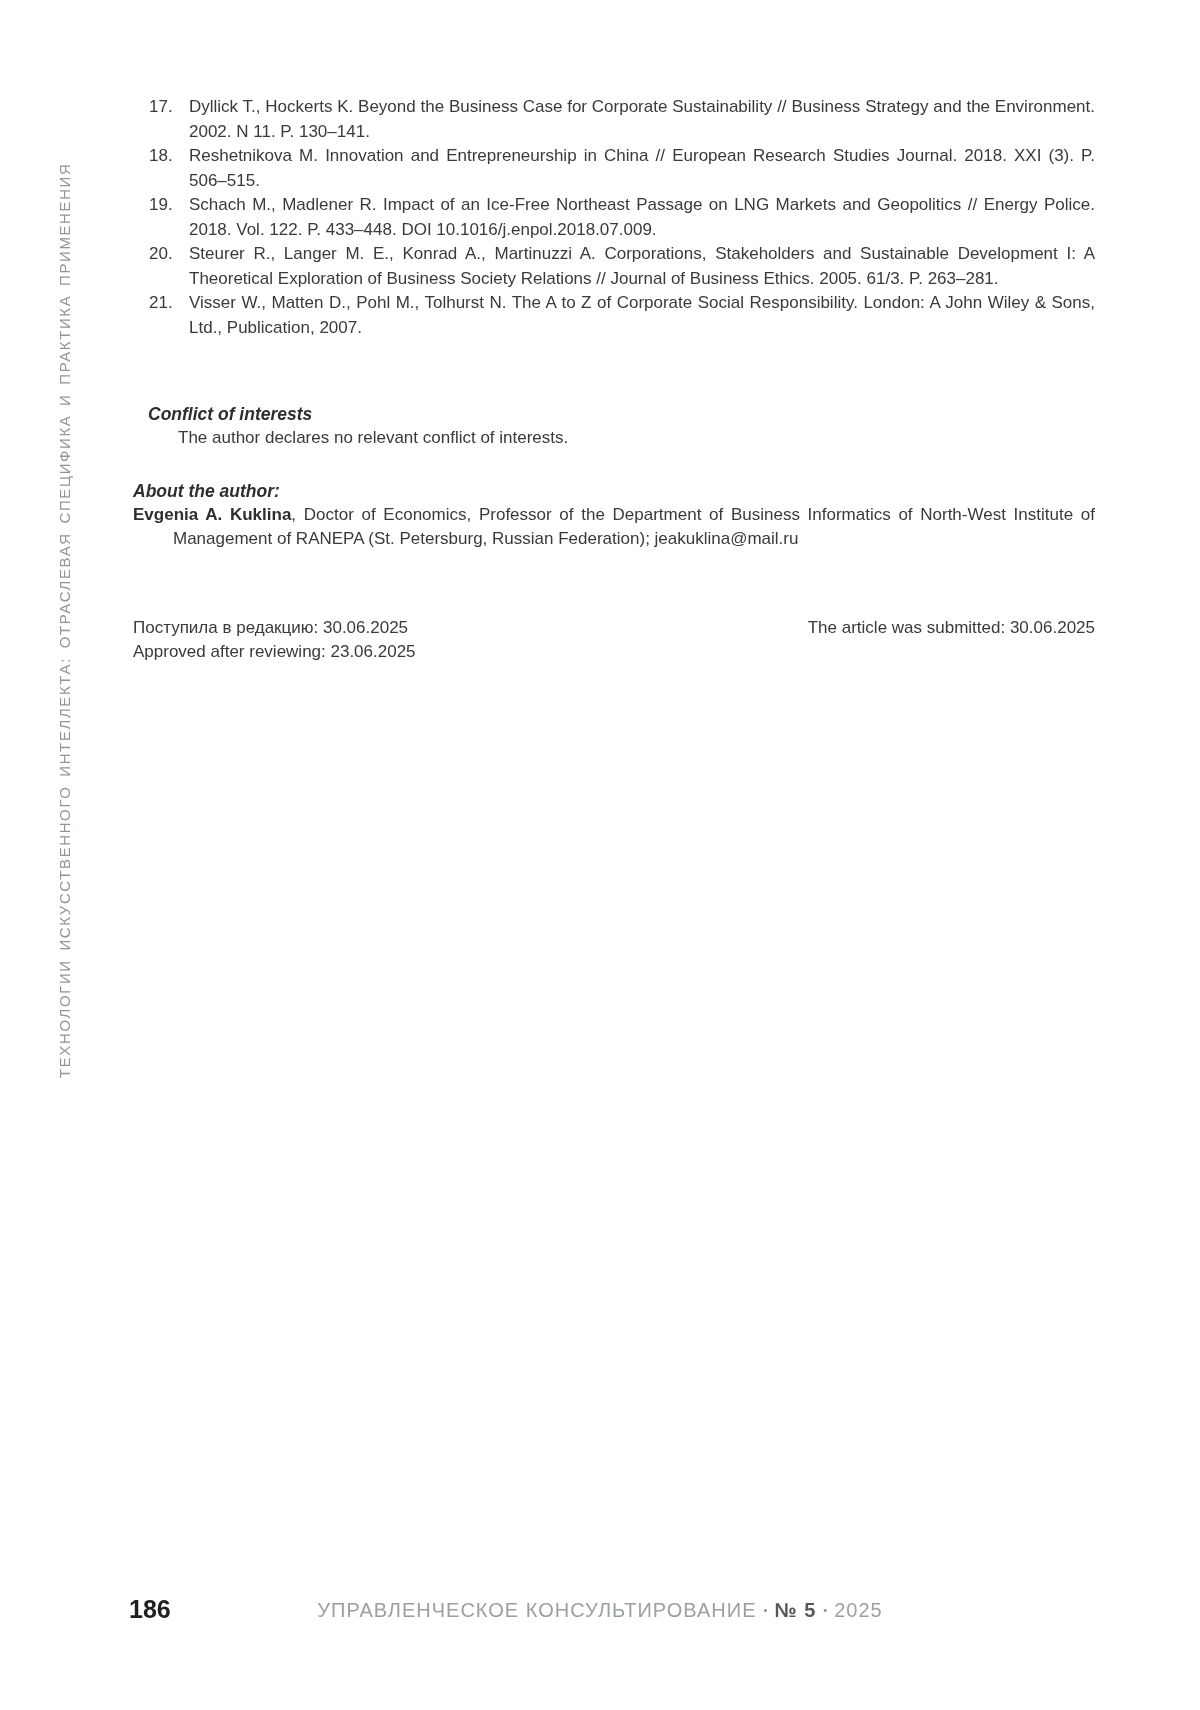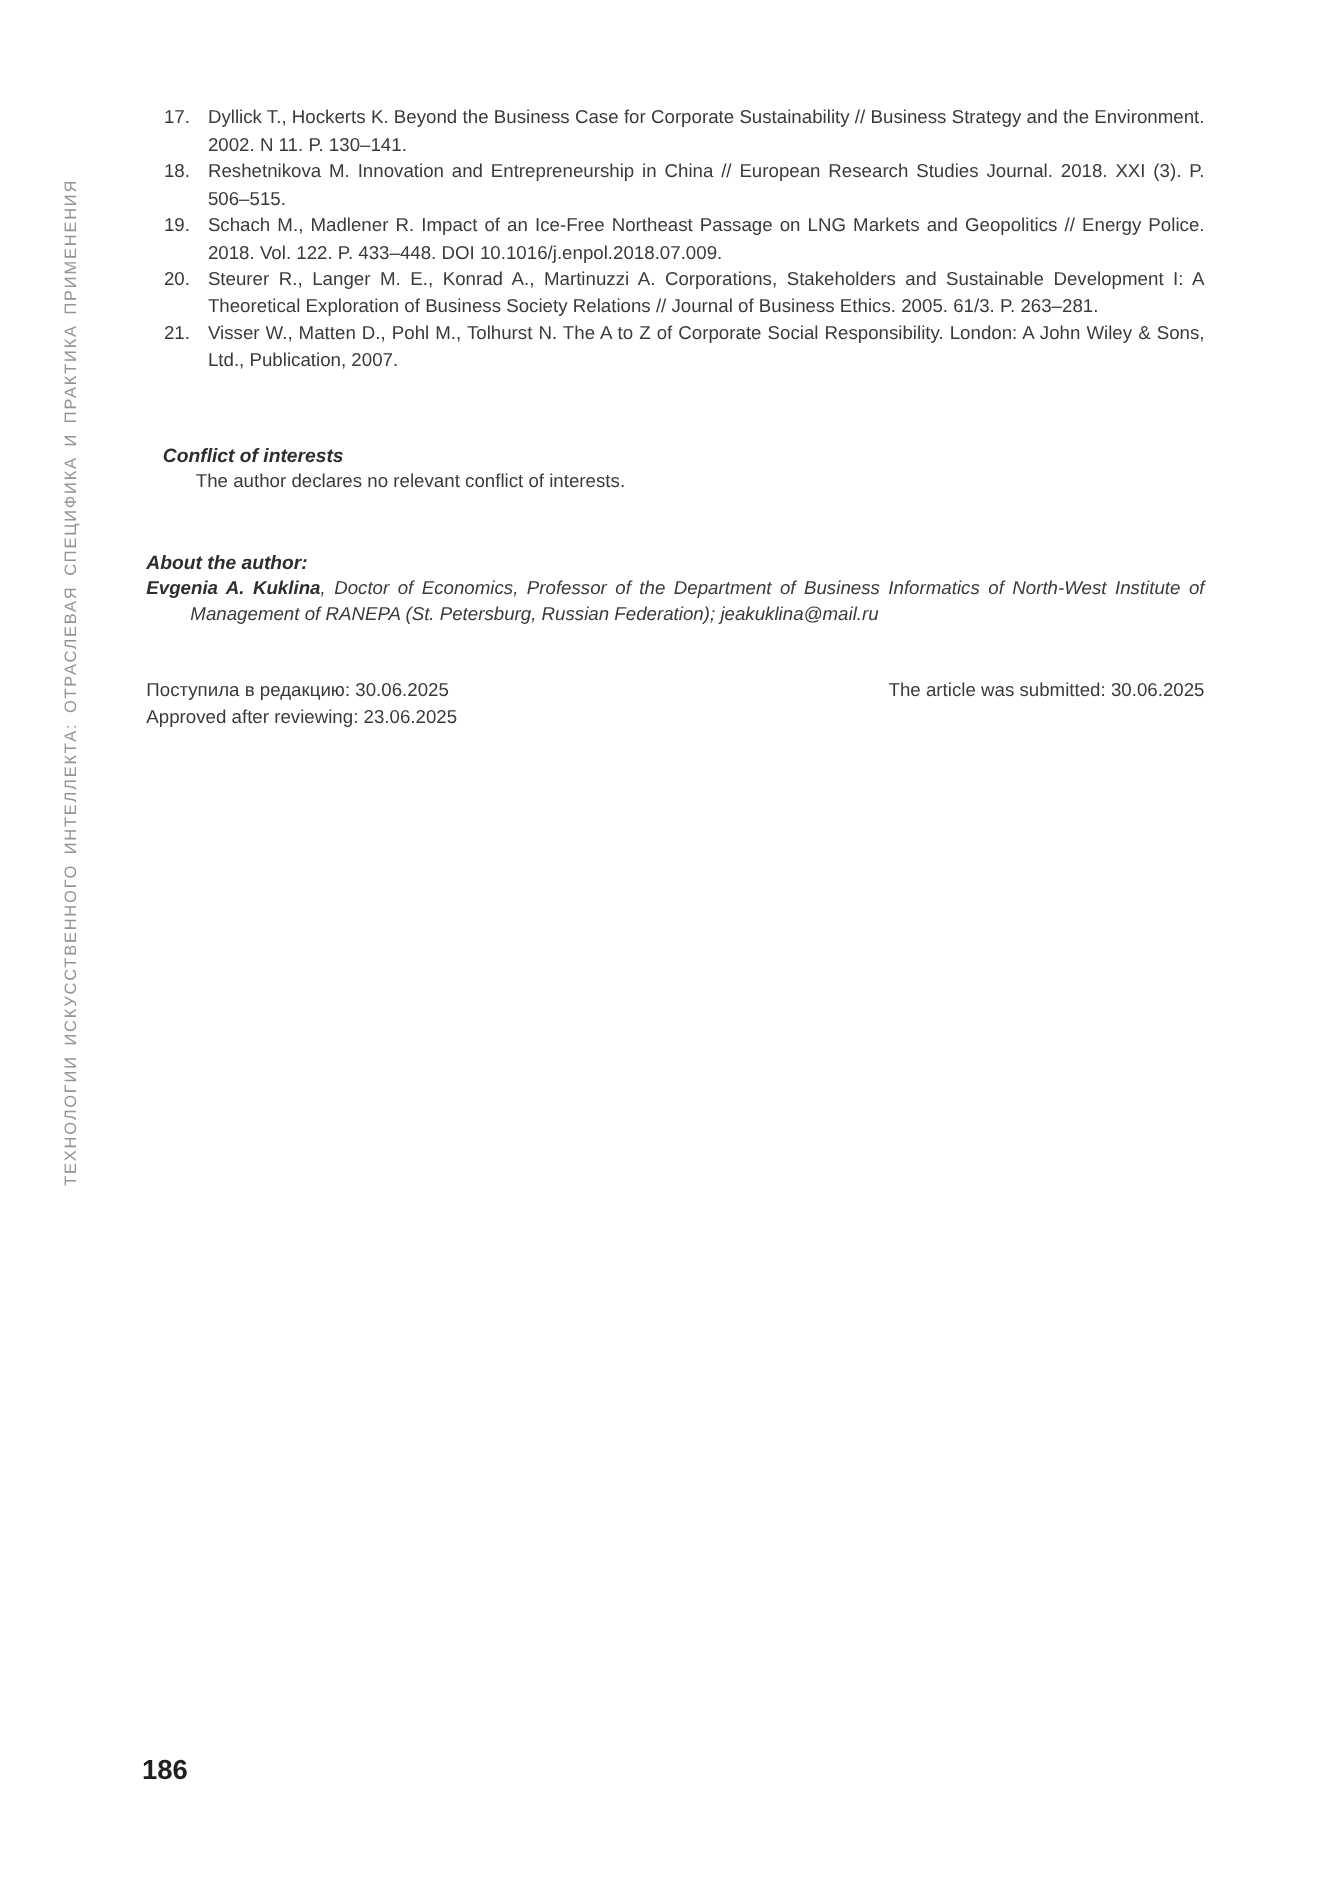--- a/index.html
+++ b/index.html
@@ -83,30 +83,28 @@
     position: absolute;
     top: 402px;
     left: 15px;
     width: 962px;
   }
   .about-block {
     position: absolute;
     top: 479px;
     left: 0;
     width: 962px;
-    margin-top: 20px;
   }
   .author-para {
     margin: 0;
     font-size: 17px;
     line-height: 23.5px;
     text-align: justify;
     padding-left: 40px;
     text-indent: -40px;
-    font-style: italic;
   }
   .author-name {
     font-weight: bold;
     color: #2e2e2e;
   }
 
   
   .dates {
     position: absolute;
     top: 595px;
@@ -211,15 +209,18 @@
       </div>
       <div class="date-row">
         <span>Approved after reviewing: 23.06.2025</span>
       </div>
     </div>
 
   </div>
 
   <div class="footer">
     <span class="page-num">186</span>
+    <div class="footer-title">
+      <span>УПРАВЛЕНЧЕСКОЕ КОНСУЛЬТИРОВАНИЕ</span><span class="dot">•</span><span class="issue">№ 5</span><span class="dot">•</span><span>2025</span>
+    </div>
   </div>
 
 </div>
 
 </body></html>

